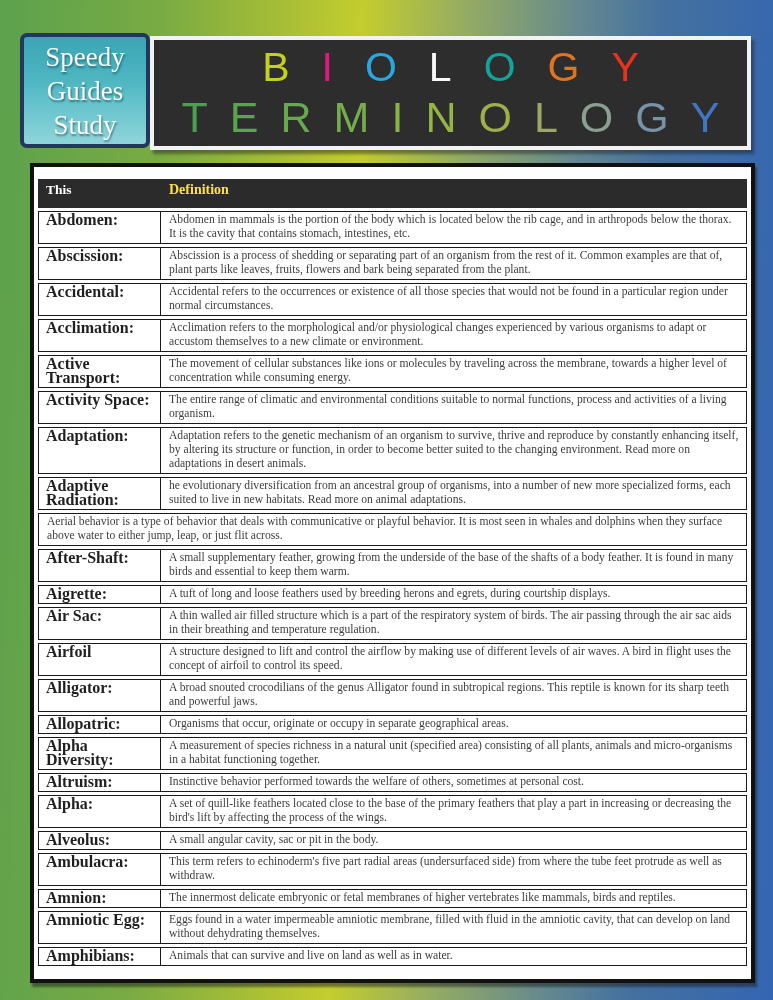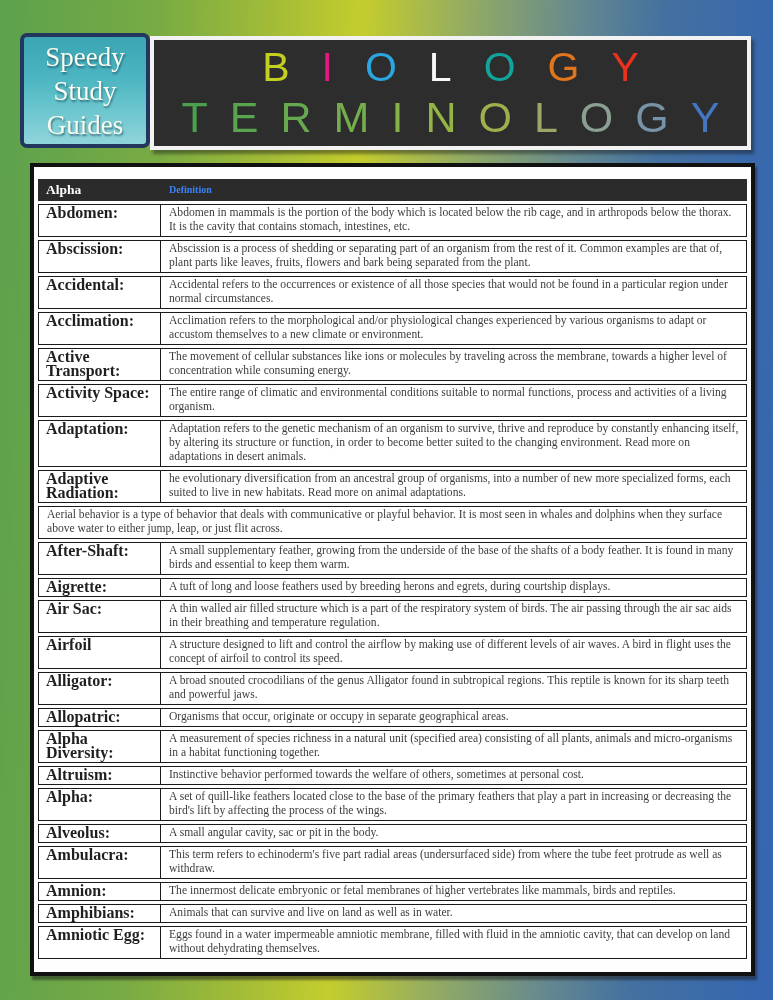--- a/index.html
+++ b/index.html
@@ -51,32 +51,32 @@
     padding:1px 4px 2px 7px; font-size:16px; line-height:14px;
   }
   .t-def {
     flex:1; padding:1px 6px 2px 8px; font-size:11.6px; line-height:14px; color:#3d3d3d;
   }
   .t-row.t-head { background:#2b2b2b; border-color:#2b2b2b; }
   .t-head .t-term {
     color:#ffffff; font-size:13.5px; border-right:none; padding-top:3px; padding-bottom:3px;
   }
   .t-head .t-def {
-    color:#3b82f6; font-size:10px; font-weight:bold; padding-top:3px; padding-bottom:3px;
+    color:#fde047; font-size:14px; font-weight:bold; padding-top:3px; padding-bottom:10px;
   }
 </style>
 </head>
 <body>
 
 <div class="page">
 
   <div class="logo-box">
     <div class="logo-line">Speedy</div>
+    <div class="logo-line">Guides</div>
     <div class="logo-line">Study</div>
-    <div class="logo-line">Guides</div>
   </div>
 
   <div class="title-box">
     <div class="title-line l1" id="title-line-1">
         <span class="title-letter" style="color: rgb(195, 207, 33);">B</span>
         <span class="title-letter" style="color: rgb(224, 26, 128);">I</span>
         <span class="title-letter" style="color: rgb(42, 166, 224);">O</span>
         <span class="title-letter" style="color: rgb(248, 248, 248);">L</span>
         <span class="title-letter" style="color: rgb(18, 164, 154);">O</span>
         <span class="title-letter" style="color: rgb(224, 117, 28);">G</span>
@@ -93,21 +93,21 @@
         <span class="title-letter" style="color: rgb(154, 167, 103);">L</span>
         <span class="title-letter" style="color: rgb(139, 159, 147);">O</span>
         <span class="title-letter" style="color: rgb(119, 147, 168);">G</span>
         <span class="title-letter" style="color: rgb(66, 118, 194);">Y</span>
       </div>
   </div>
 
   <div class="panel">
     <div class="table">
       <div class="t-row t-head">
-        <div class="t-term">Alpha</div>
+        <div class="t-term">This</div>
         <div class="t-def">Definition</div>
       </div>
       <div id="rows-container">
   <div class="t-row">
     <div class="t-term">Abdomen:</div>
     <div class="t-def">Abdomen in mammals is the portion of the body which is located below the rib cage, and in arthropods below the thorax. It is the cavity that contains stomach, intestines, etc.</div>
   </div>
 
   <div class="t-row">
     <div class="t-term">Abscission:</div>
@@ -202,25 +202,25 @@
     <div class="t-term">Ambulacra:</div>
     <div class="t-def">This term refers to echinoderm's five part radial areas (undersurfaced side) from where the tube feet protrude as well as withdraw.</div>
   </div>
 
   <div class="t-row">
     <div class="t-term">Amnion:</div>
     <div class="t-def">The innermost delicate embryonic or fetal membranes of higher vertebrates like mammals, birds and reptiles.</div>
   </div>
 
   <div class="t-row">
+    <div class="t-term">Amniotic Egg:</div>
+    <div class="t-def">Eggs found in a water impermeable amniotic membrane, filled with fluid in the amniotic cavity, that can develop on land without dehydrating themselves.</div>
+  </div>
+
+  <div class="t-row">
     <div class="t-term">Amphibians:</div>
     <div class="t-def">Animals that can survive and live on land as well as in water.</div>
   </div>
-
-  <div class="t-row">
-    <div class="t-term">Amniotic Egg:</div>
-    <div class="t-def">Eggs found in a water impermeable amniotic membrane, filled with fluid in the amniotic cavity, that can develop on land without dehydrating themselves.</div>
-  </div>
 </div>
     </div>
   </div>
 
 </div>
 
 </body></html>

